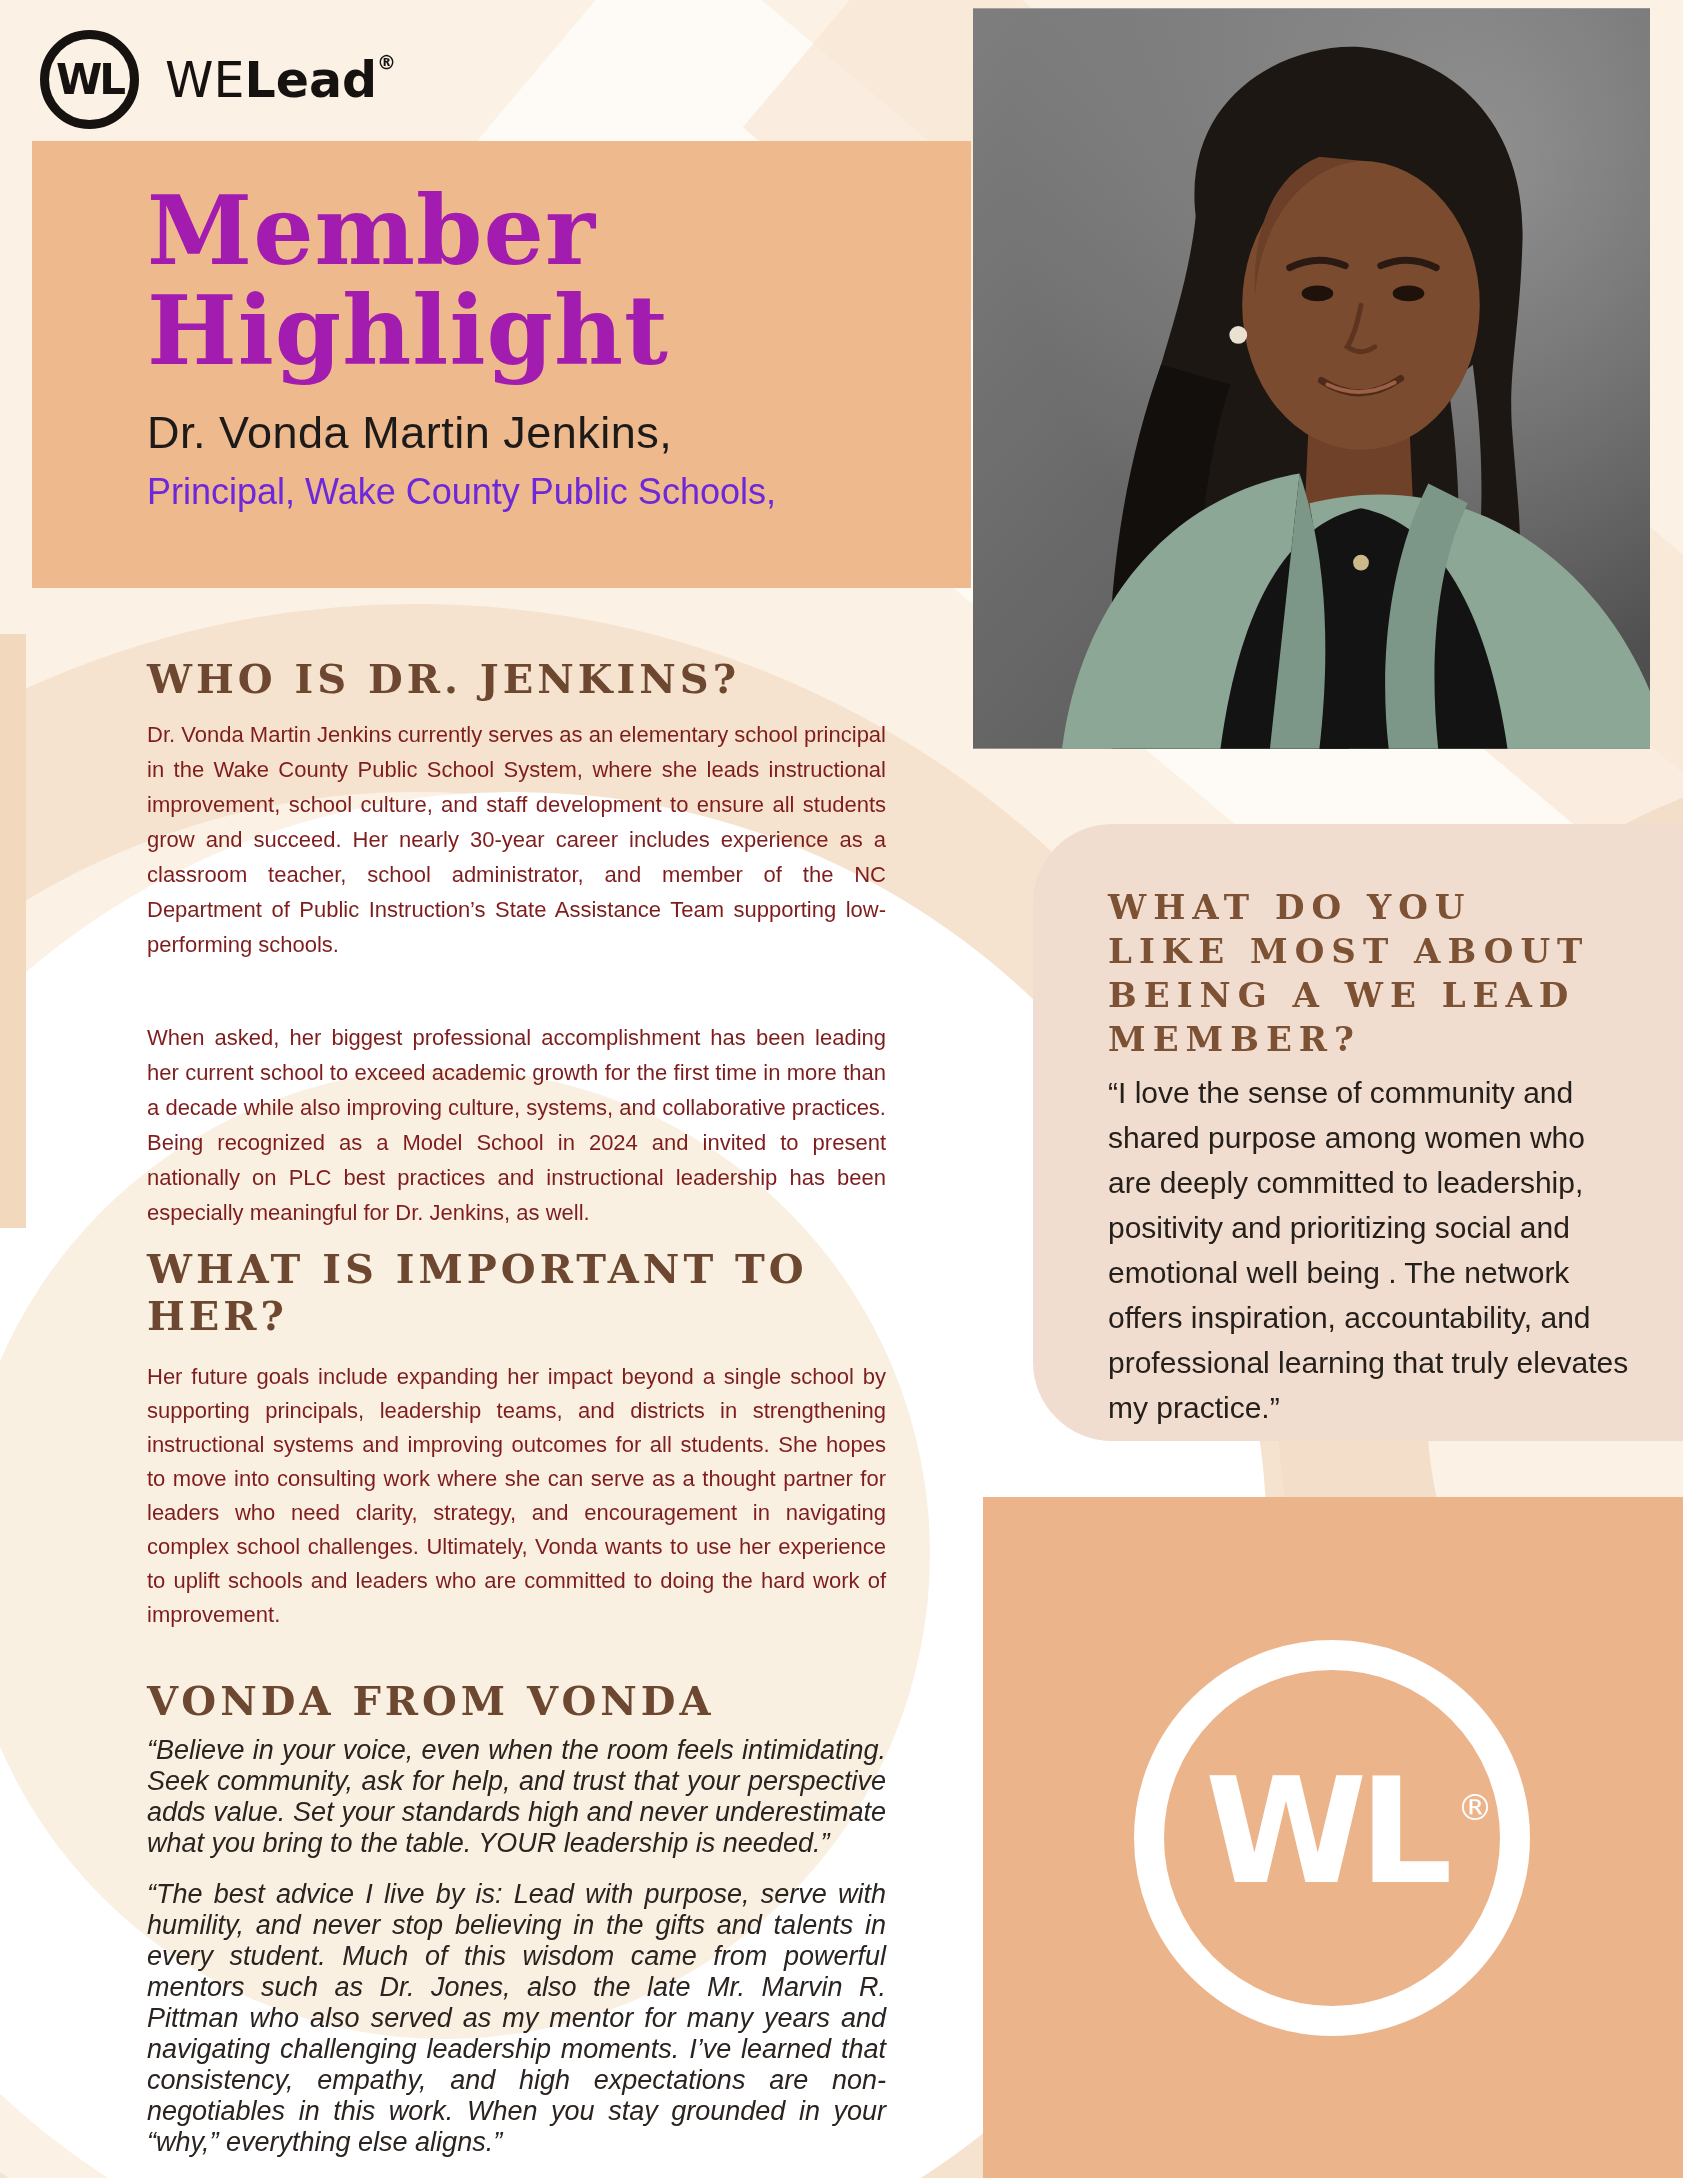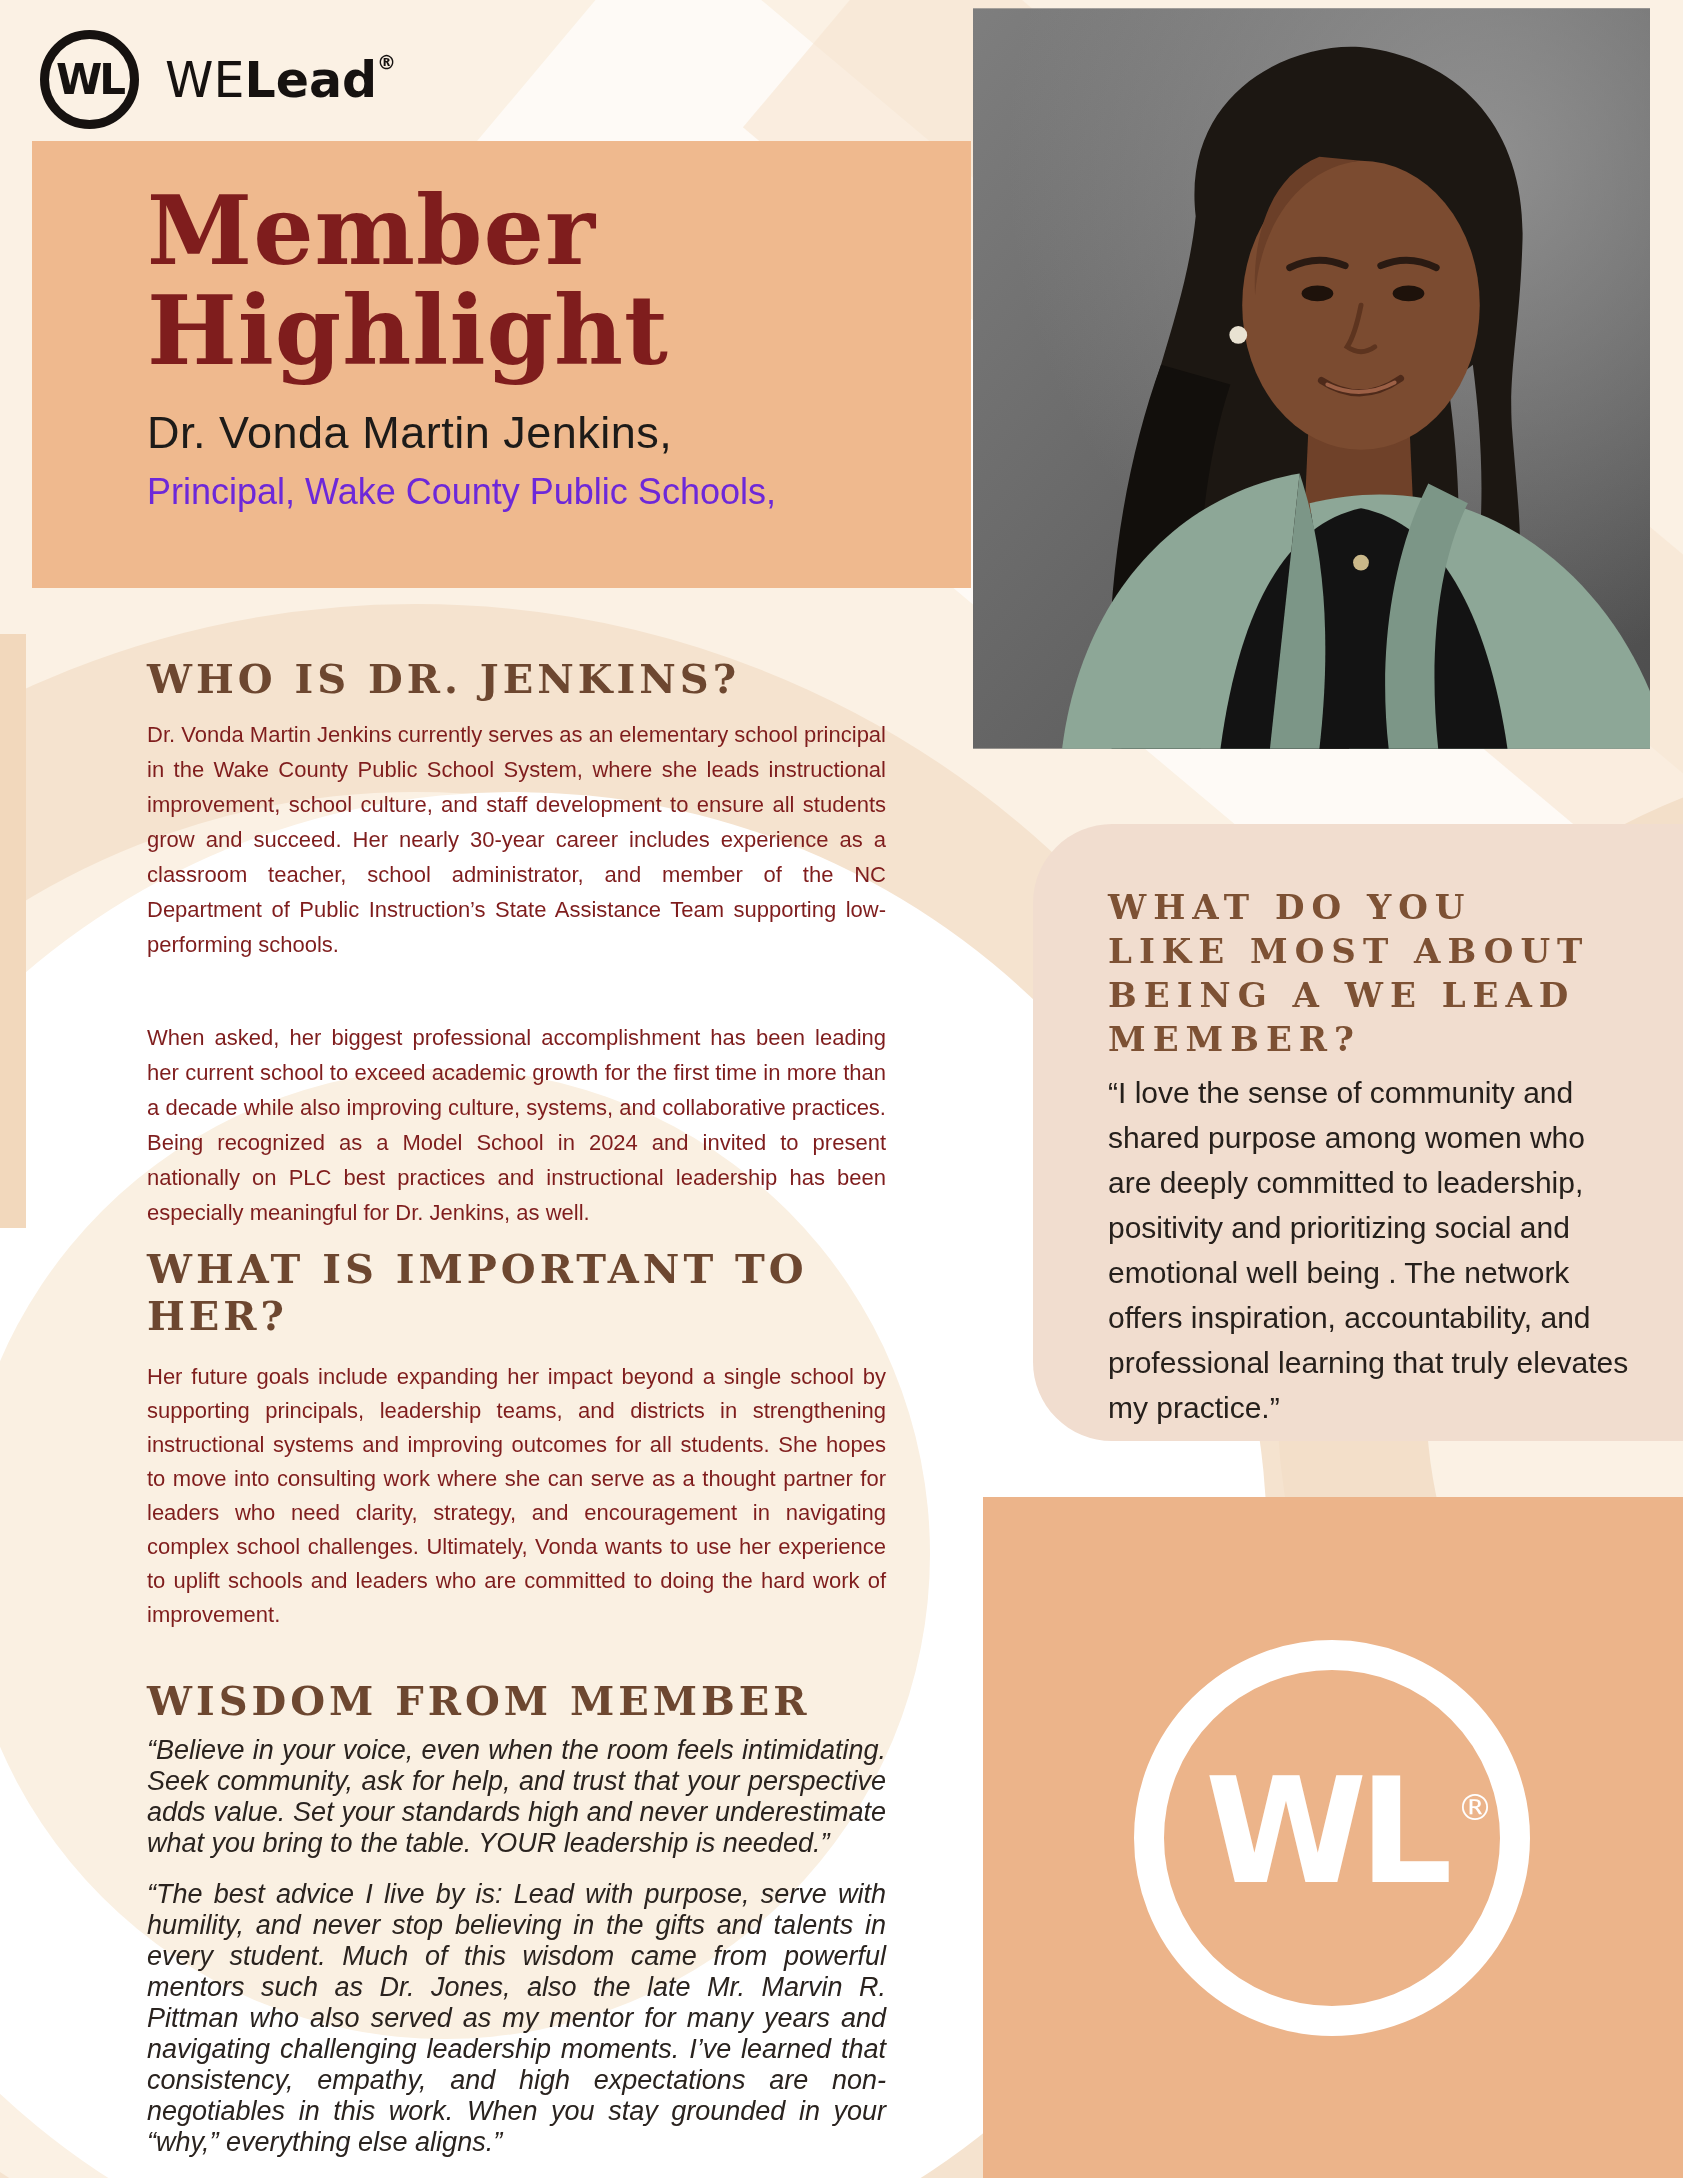--- a/index.html
+++ b/index.html
@@ -59,21 +59,21 @@
   .wordmark .lead{font-weight:800;}
   .wordmark sup{font-size:19px;vertical-align:28px;font-weight:700;}
   
   .banner{
     position:absolute;left:32px;top:141px;width:939px;height:447px;
     background:#efb98e;z-index:1;box-sizing:border-box;
     padding:40px 0 0 115px;
   }
   .banner-title{
     font-family:"DejaVu Serif", serif;font-weight:700;
-    font-size:95px;line-height:1.05;color:#7f1d1d;letter-spacing:1px;
+    font-size:95px;line-height:1.05;color:#a21caf;letter-spacing:1px;
   }
   .banner-name{
     margin-top:26px;font-size:45px;font-weight:500;color:#1d1b19;letter-spacing:0.5px;
   }
   .banner-role{
     margin-top:10px;font-size:36px;line-height:1.3;font-weight:400;color:#6d28d9;
   }
   
   .portrait{
     position:absolute;left:973px;top:8px;width:677px;height:741px;z-index:1;
@@ -201,21 +201,21 @@
     </svg>
   </div>
 
   <div class="pos sec-heading" style="top:655px;">WHO IS DR. JENKINS?</div>
   <div class="pos body-p" style="top:717px;">Dr. Vonda Martin Jenkins currently serves as an elementary school principal in the Wake County Public School System, where she leads instructional improvement, school culture, and staff development to ensure all students grow and succeed. Her nearly 30-year career includes experience as a classroom teacher, school administrator, and member of the NC Department of Public Instruction’s State Assistance Team supporting low-performing schools.</div>
   <div class="pos body-p" style="top:1020px;">When asked, her biggest professional accomplishment has been leading her current school to exceed academic growth for the first time in more than a decade while also improving culture, systems, and collaborative practices. Being recognized as a Model School in 2024 and invited to present nationally on PLC best practices and instructional leadership has been especially meaningful for Dr. Jenkins, as well.</div>
 
   <div class="pos sec-heading" style="top:1245px;">WHAT IS IMPORTANT TO HER?</div>
   <div class="pos body-p" style="top:1360px;line-height:34px;">Her future goals include expanding her impact beyond a single school by supporting principals, leadership teams, and districts in strengthening instructional systems and improving outcomes for all students. She hopes to move into consulting work where she can serve as a thought partner for leaders who need clarity, strategy, and encouragement in navigating complex school challenges. Ultimately, Vonda wants to use her experience to uplift schools and leaders who are committed to doing the hard work of improvement.</div>
 
-  <div class="pos sec-heading" style="top:1677px;">WISDOM FROM MEMBER</div>
+  <div class="pos sec-heading" style="top:1677px;">VONDA FROM VONDA</div>
   <div class="pos quote-p" style="top:1735px;">“Believe in your voice, even when the room feels intimidating. Seek community, ask for help, and trust that your perspective adds value. Set your standards high and never underestimate what you bring to the table. YOUR leadership is needed.”</div>
   <div class="pos quote-p" style="top:1879px;">“The best advice I live by is: Lead with purpose, serve with humility, and never stop believing in the gifts and talents in every student. Much of this wisdom came from powerful mentors such as Dr. Jones, also the late Mr. Marvin R. Pittman who also served as my mentor for many years and navigating challenging leadership moments. I’ve learned that consistency, empathy, and high expectations are non-negotiables in this work. When you stay grounded in your “why,” everything else aligns.”</div>
 
   <div class="member-card">
     <div class="card-heading">
       <div>WHAT DO YOU</div>
       <div>LIKE MOST ABOUT</div>
       <div>BEING A WE LEAD</div>
       <div>MEMBER?</div>
     </div>

